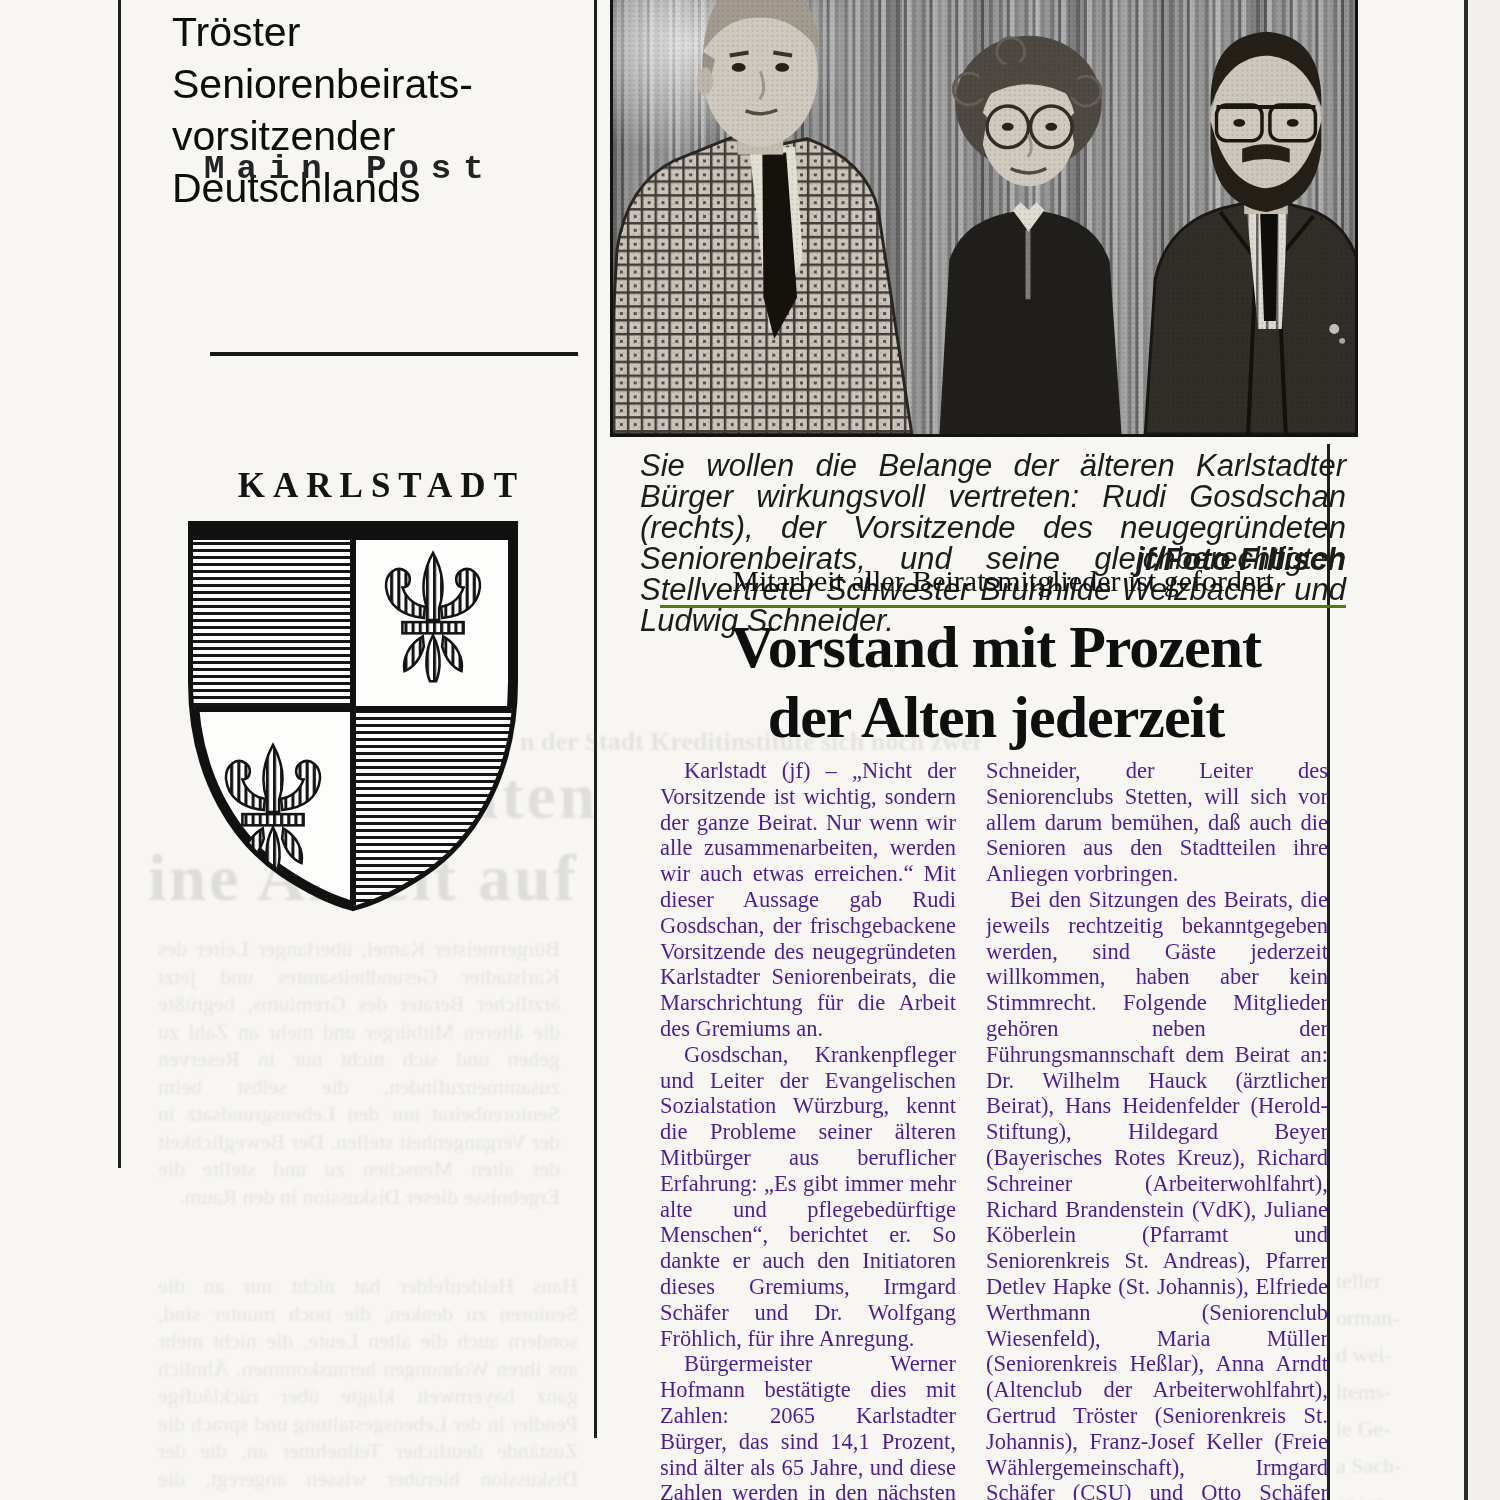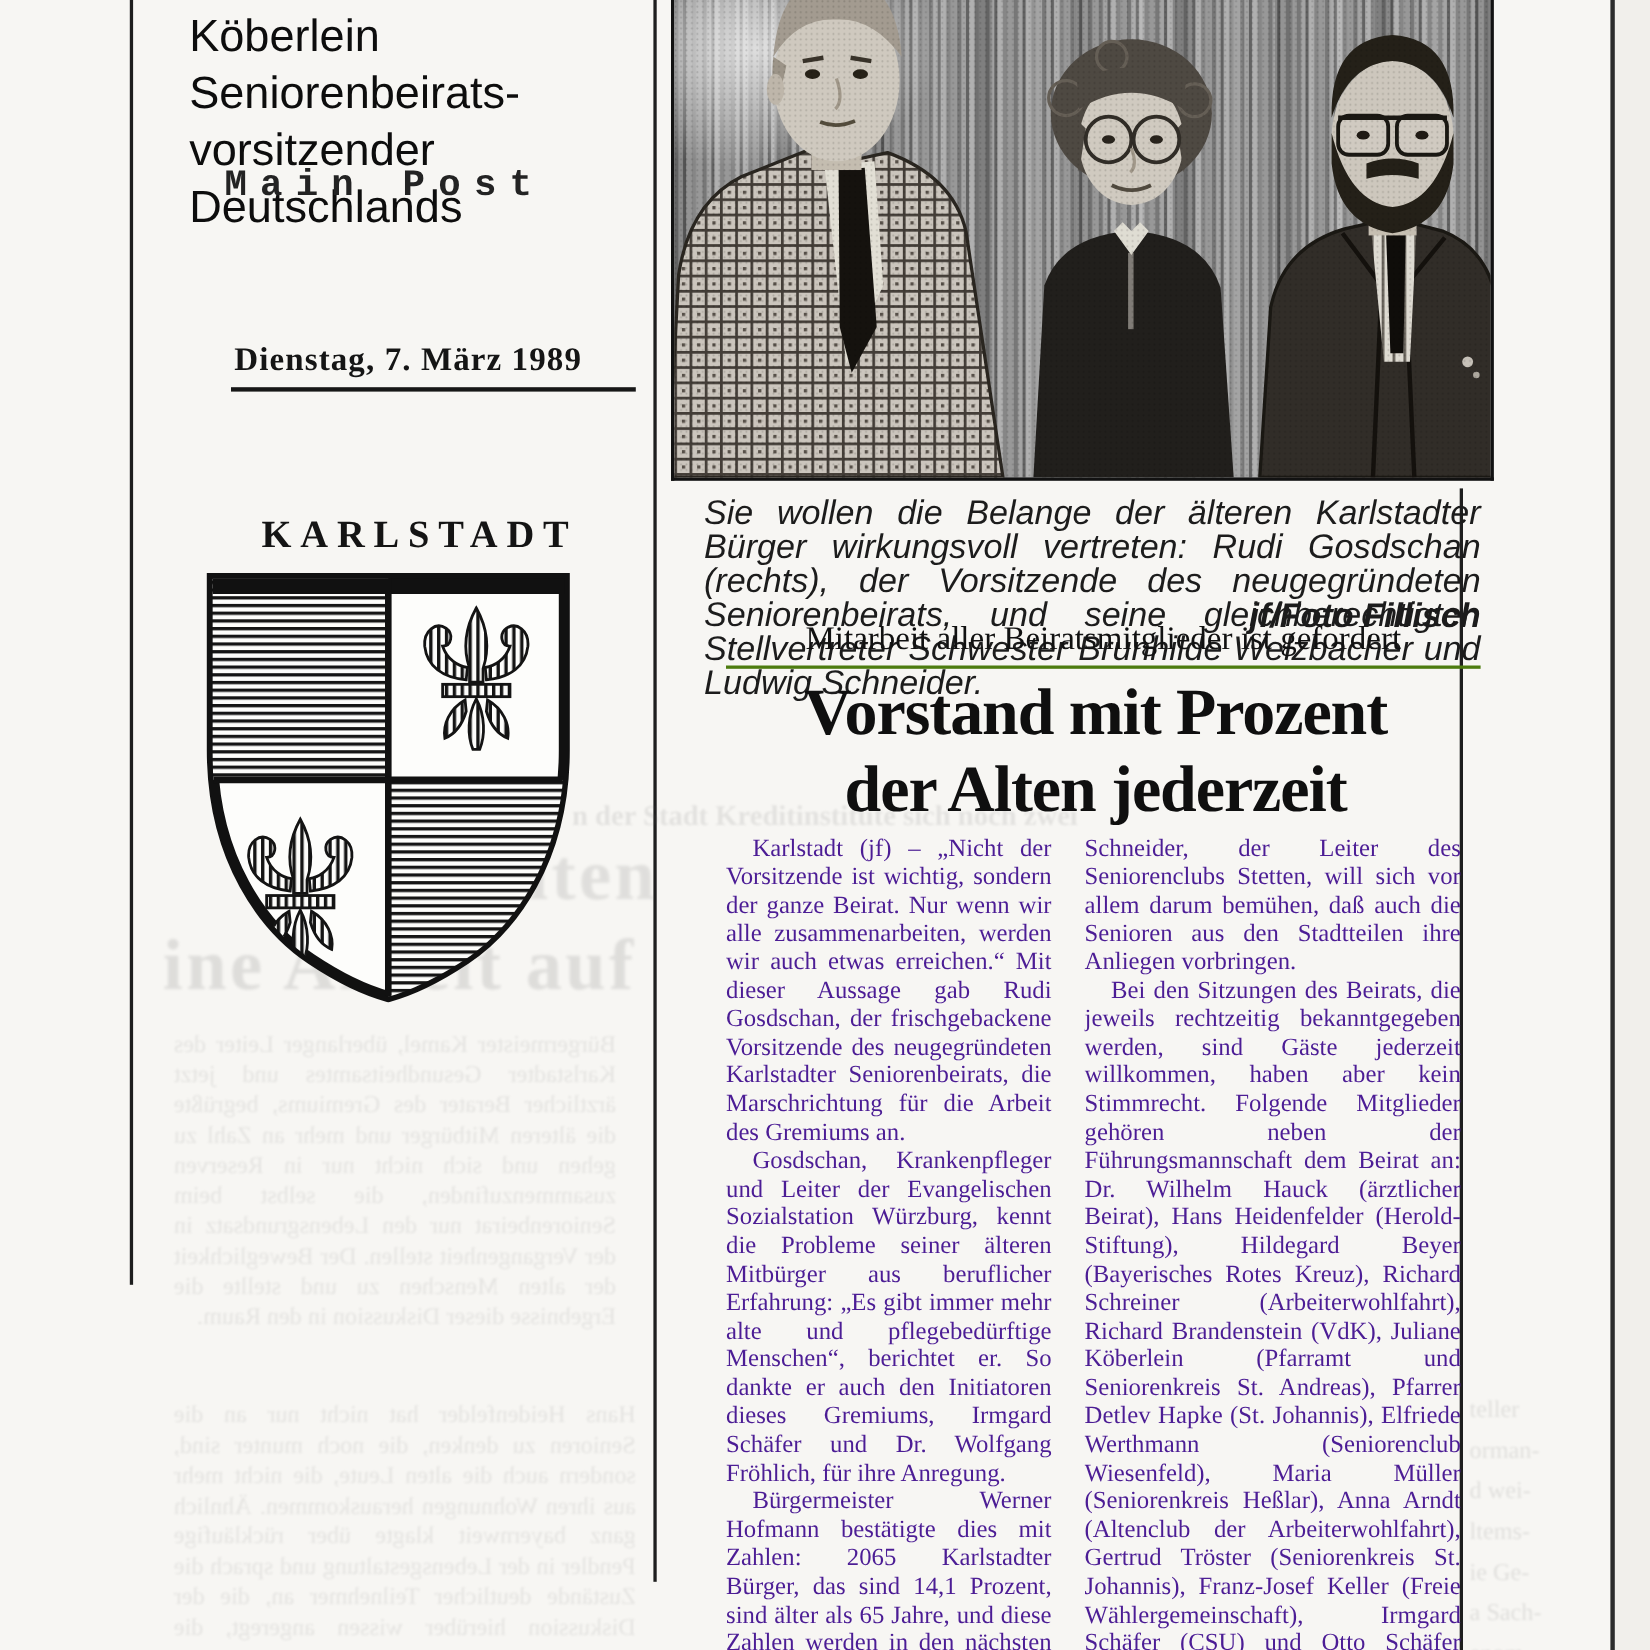--- a/index.html
+++ b/index.html
@@ -79,27 +79,26 @@
 
   </div>
 
   <div class="edge-strip abs"></div>
   <div class="vrule rule-left"></div>
   <div class="vrule rule-mid"></div>
   <div class="vrule rule-col"></div>
   <div class="vrule rule-edge"></div>
 
   <div class="abs annotation">
-    <div>Köberlein Seniorenbeirats-</div>
+    <div>Tröster Seniorenbeirats-</div>
     <div>vorsitzender Deutschlands</div>
   </div>
 
   <div class="abs mainpost">Main Post</div>
 
-  <div class="abs dateline">Dienstag, 7. März 1989</div>
   <div class="abs date-underline"></div>
 
   <div class="abs city-label">KARLSTADT</div>
 
   <div class="abs shield-box">
     <svg viewBox="0 0 340 405" xmlns="http://www.w3.org/2000/svg">
       <defs>
         <pattern id="hhatch" width="8" height="7" patternUnits="userSpaceOnUse">
           <rect width="8" height="7" fill="#fdfdfb"></rect>
           <rect width="8" height="3" fill="#151515"></rect>

